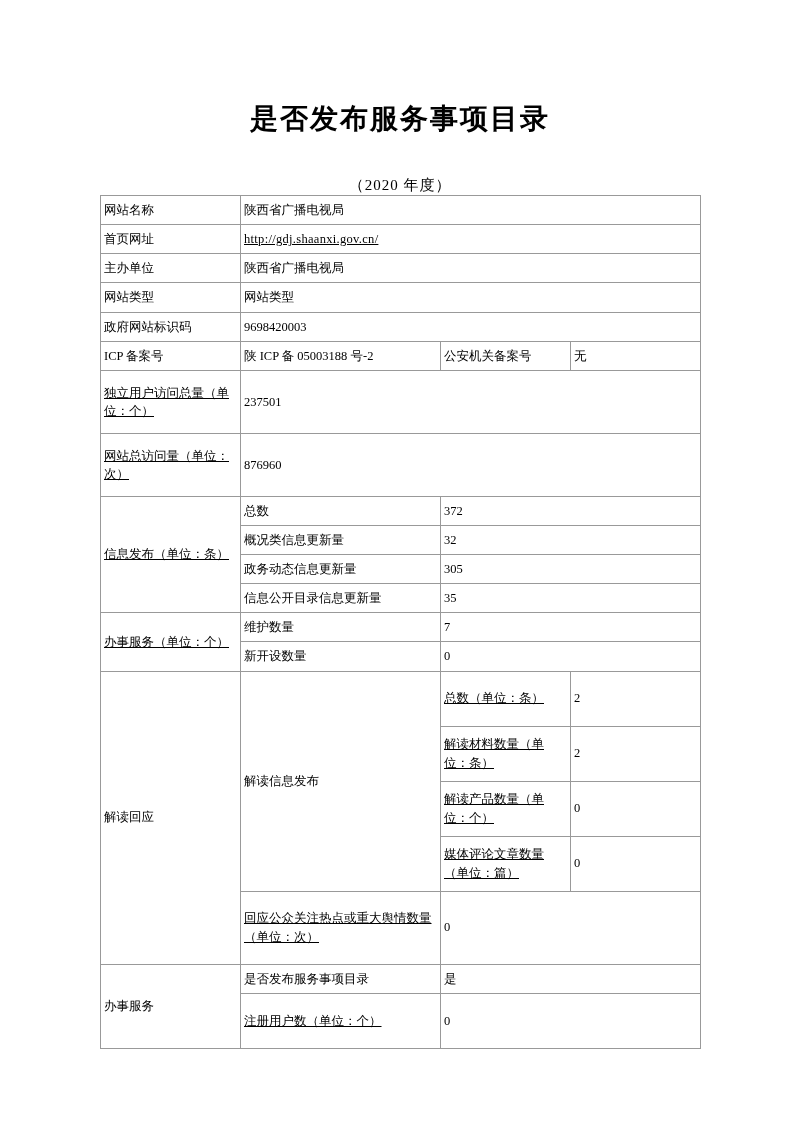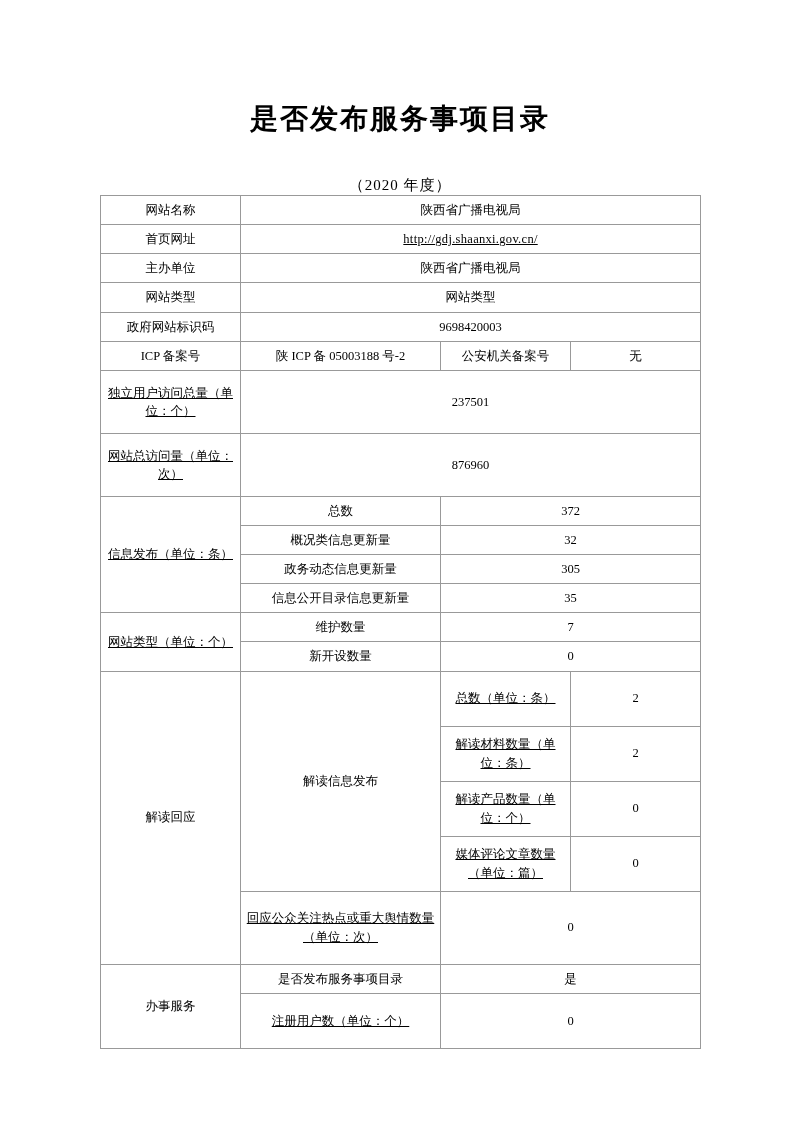--- a/index.html
+++ b/index.html
@@ -44,21 +44,20 @@
   }
   table.report {
     width: 100%;
     border-collapse: collapse;
     table-layout: fixed;
     font-size: 12.5px;
   }
   table.report td {
     border: 1px solid #ululu;
     border: 1px solid #999;
-    text-align: center;
     vertical-align: middle;
     padding: 5px 3px;
     line-height: 1.45;
   }
   .c1 { width: 140px; }
   .c2 { width: 200px; }
   .c3 { width: 130px; }
   .c4 { width: 130px; }
   .two-line { line-height: 1.5; text-decoration: underline; }
   .mono-ish {
@@ -130,21 +129,21 @@
       <tr>
         <td>政务动态信息更新量</td>
         <td colspan="2">305</td>
       </tr>
       <tr>
         <td>信息公开目录信息更新量</td>
         <td colspan="2">35</td>
       </tr>
 
       <tr>
-        <td rowspan="2" class="two-line">网站类型（单位：个）</td>
+        <td rowspan="2" class="two-line">办事服务（单位：个）</td>
         <td>维护数量</td>
         <td colspan="2">7</td>
       </tr>
       <tr>
         <td>新开设数量</td>
         <td colspan="2">0</td>
       </tr>
 
       <tr>
         <td rowspan="5">解读回应</td>

